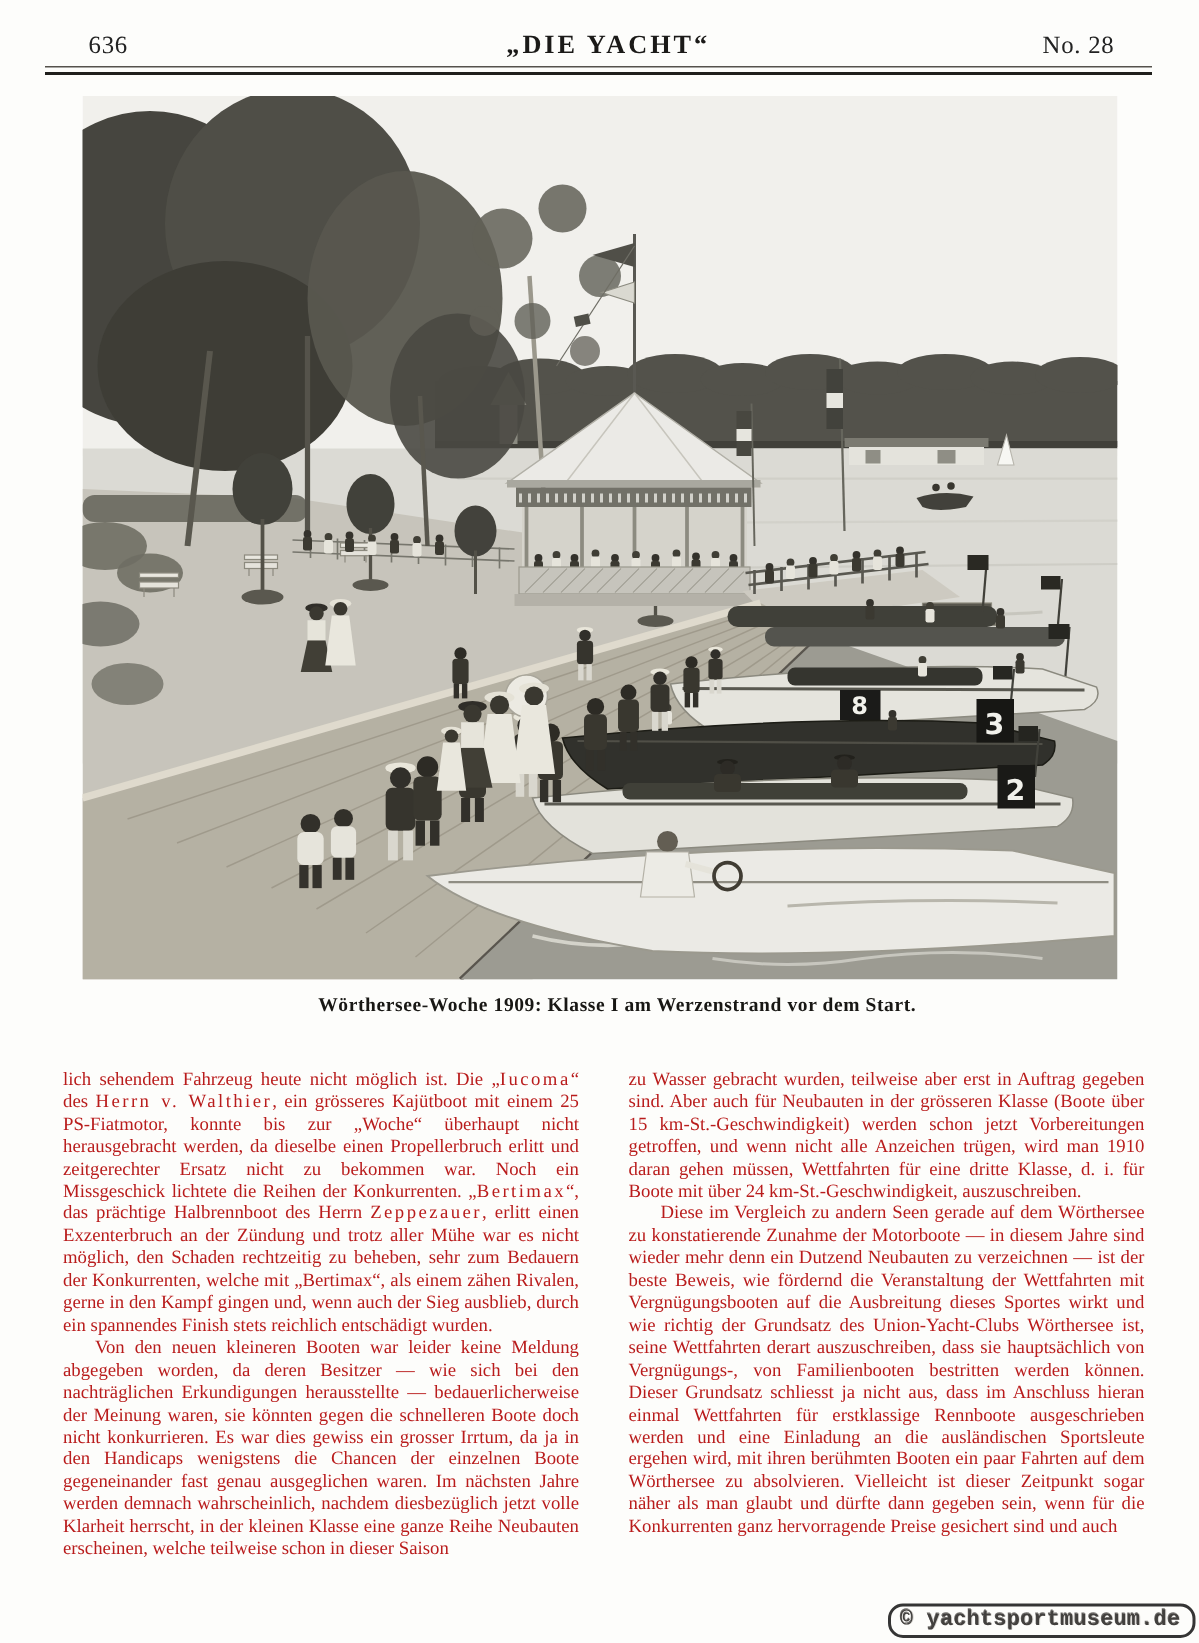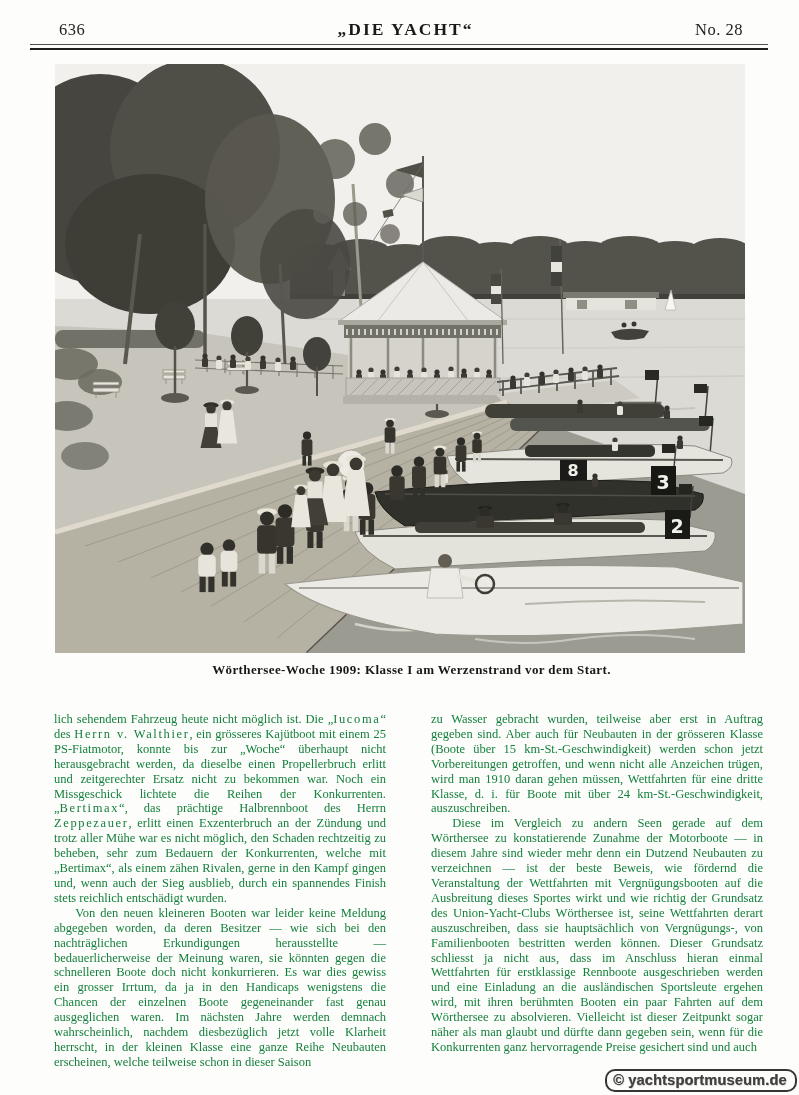--- a/index.html
+++ b/index.html
@@ -12,27 +12,27 @@
            font-size:17.5px;font-weight:bold;letter-spacing:2px;color:#1b1a18;padding-left:12px;}
   #rule{position:absolute;top:44px;left:30px;right:31px;height:3px;
         border-top:1.5px solid #55524c;border-bottom:2.5px solid #201f1c;}
   #photo{position:absolute;top:64px;left:55px;width:690px;height:589px;}
   #photo svg{display:block;width:100%;height:100%;}
   #caption{position:absolute;top:662px;left:0;right:0;text-align:center;margin-left:24px;}
   #cap1{font-size:13px;font-weight:bold;letter-spacing:.4px;color:#181714;}
   #cap2{font-size:12.8px;margin-top:2px;letter-spacing:.3px;color:#1c1b18;}
   #cols{position:absolute;top:712px;left:42px;width:721px;height:383px;
         display:flex;gap:33px;overflow:hidden;}
-  .col{flex:1;font-size:12.5px;line-height:14.9px;text-align:justify;color:#15803d;margin-left:12px;}
+  .col{flex:1;font-size:12.5px;line-height:14.9px;text-align:justify;color:#b91c1c;}
   .col p{margin:0;}
   .col p.indent{text-indent:1.7em;}
   .sperr{letter-spacing:.13em;}
   #watermark{position:absolute;right:2px;bottom:3px;padding:1px 8px 2px 6px;
              border:2.5px solid #2b2b2b;border-radius:10px;
-             font-family:Liberation Sans, sans-serif;font-weight:bold;font-size:14.5px;
+             font-family:Liberation Mono, monospace;font-weight:bold;font-size:14.5px;
              color:#383634;letter-spacing:.2px;
              text-shadow:.6px .6px 0 #d8d6d2,-0.4px -0.4px 0 #6a6866;opacity:.95;}
 </style>
 </head>
 <body>
 
 <div>
 
   <div id="pageno" class="hdr-num">636</div>
   <div id="journal">„DIE YACHT“</div>

